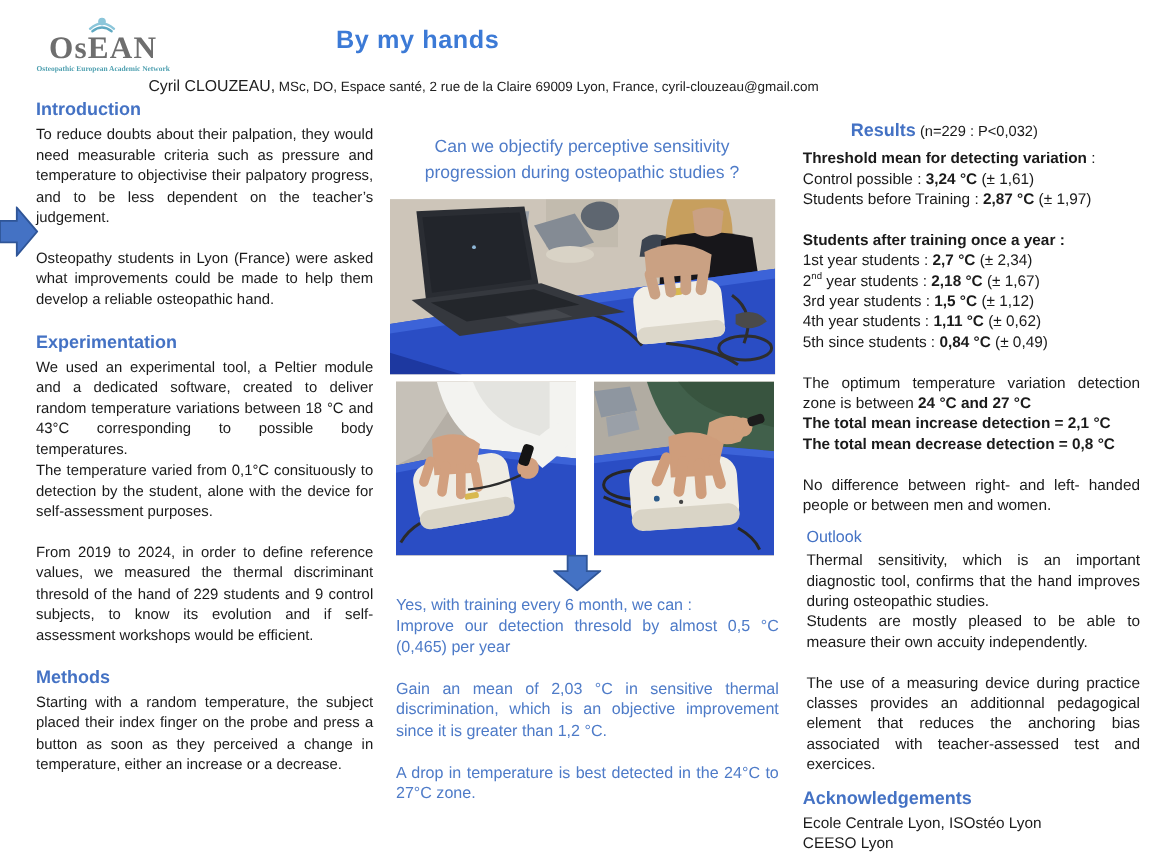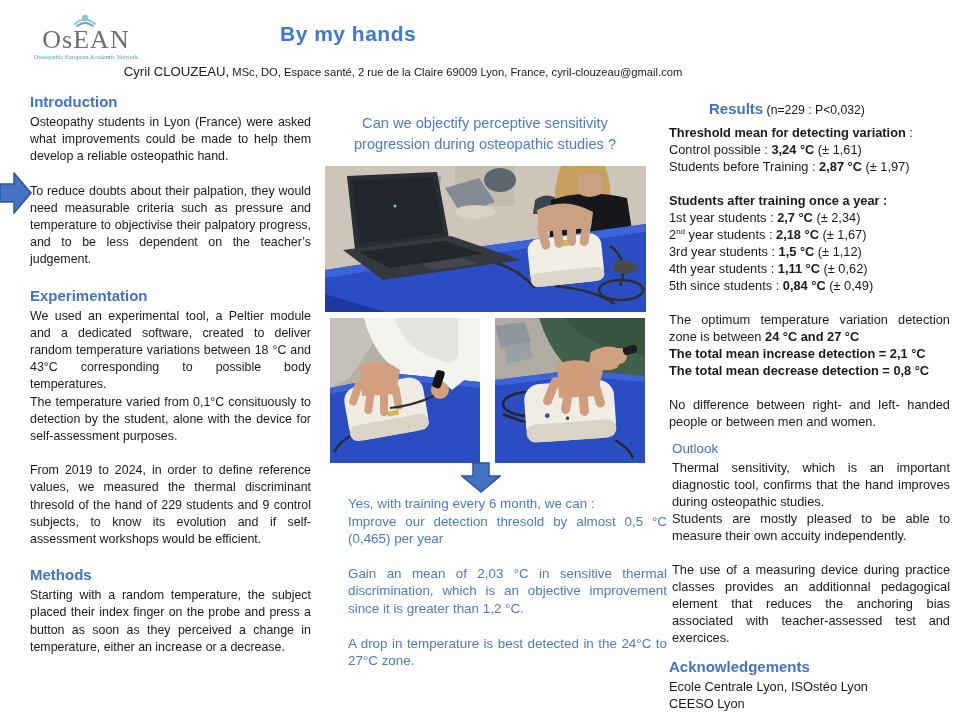--- a/index.html
+++ b/index.html
@@ -3,39 +3,39 @@
 <meta charset="utf-8">
 <style>
   html,body{margin:0;padding:0;}
   body{
     width:960px;height:720px;position:relative;background:#ffffff;overflow:hidden;
     font-family:"Liberation Sans", sans-serif;color:#1a1a1a;
     -webkit-font-smoothing:antialiased;
   }
   .abs{position:absolute;}
   
-  .logo{left:28px;top:12px;width:120px;height:54px;text-align:left;}
+  .logo{left:28px;top:12px;width:120px;height:54px;text-align:left;font-weight:bold;}
   .poster-title{left:280px;top:22px;width:440px;
     font-size:21px;font-weight:700;color:#3C7AD6;letter-spacing:.5px;}
   .author-line{left:0;top:64px;width:806px;text-align:center;font-size:11.2px;color:#202020;}
   .author-line .big{font-size:13.2px;}
   
   .col{line-height:17.2px;font-size:12.4px;text-align:justify;}
-  .col-left{left:30px;top:92px;width:281px;}
+  .col-left{left:30px;top:82px;width:281px;}
   .col-right{left:669px;top:99px;width:281px;}
   h2.sec{font-size:15px;font-weight:700;color:#4472C4;margin:0 0 3px 0;text-align:left;line-height:19px;}
   .sec-gap{margin-top:15px;}
   p.body{margin:0 0 17px 0;}
   p.body.tight{margin:0;}
   
   .question{left:322px;top:113px;width:326px;text-align:center;
     font-size:14.6px;line-height:21px;color:#4E7BC8;}
   .photo{overflow:hidden;background:#cdc5b9;}
   .photo svg{display:block;}
-  .concl{left:348px;top:495px;width:319px;color:#4E7BC8;font-size:13.4px;line-height:17.6px;text-align:justify;}
+  .concl{left:330px;top:495px;width:319px;color:#4E7BC8;font-size:13.4px;line-height:17.6px;text-align:justify;}
   .concl p{margin:0 0 17px 0;}
   .concl p.tight{margin:0;}
   
   .rline{margin:0;}
   .rgap{height:17px;}
   .results-head{font-size:15px;line-height:19px;margin:0 0 4px 0;text-align:left;}
   .results-head .rh{color:#4472C4;font-weight:700;margin-left:40px;}
   .results-head .rn{font-size:12.2px;color:#1a1a1a;font-weight:400;}
   .outlook-wrap{padding-left:3px;}
   h3.outlook{font-size:13.4px;font-weight:400;color:#4472C4;margin:0 0 2px 0;text-align:left;}
@@ -62,22 +62,22 @@
 <div class="abs author-line"><span class="big">Cyril CLOUZEAU,</span><span> MSc, DO, Espace santé, 2 rue de la Claire 69009 Lyon, France, cyril-clouzeau@gmail.com</span></div>
 
 <div class="abs" style="left:0;top:172px;">
   <svg width="32" height="42" viewBox="0 0 32 42">
     <polygon points="0,12 14,12 14,1 31,21 14,41 14,30 0,30" fill="#4472C4" stroke="#2F5597" stroke-width="1.5"></polygon>
   </svg>
 </div>
 
 <div class="abs col col-left">
   <h2 class="sec">Introduction</h2>
+  <p class="body">To reduce doubts about their palpation, they would need measurable criteria such as pressure and temperature to objectivise their palpatory progress, and to be less dependent on the teacher’s judgement.</p>
   <p class="body">Osteopathy students in Lyon (France) were asked what improvements could be made to help them develop a reliable osteopathic hand.</p>
-  <p class="body">To reduce doubts about their palpation, they would need measurable criteria such as pressure and temperature to objectivise their palpatory progress, and to be less dependent on the teacher’s judgement.</p>
 
   <h2 class="sec sec-gap">Experimentation</h2>
   <p class="body tight">We used an experimental tool, a Peltier module and a dedicated software, created to deliver random temperature variations between 18 °C and 43°C corresponding to possible body temperatures.</p>
   <p class="body">The temperature varied from 0,1°C consituously to detection by the student, alone with the device for self-assessment purposes.</p>
   <p class="body">From 2019 to 2024, in order to define reference values, we measured the thermal discriminant thresold of the hand of 229 students and 9 control subjects, to know its evolution and if self-assessment workshops would be efficient.</p>
 
   <h2 class="sec sec-gap">Methods</h2>
   <p class="body tight">Starting with a random temperature, the subject placed their index finger on the probe and press a button as soon as they perceived a change in temperature, either an increase or a decrease.</p>
 </div>
 

